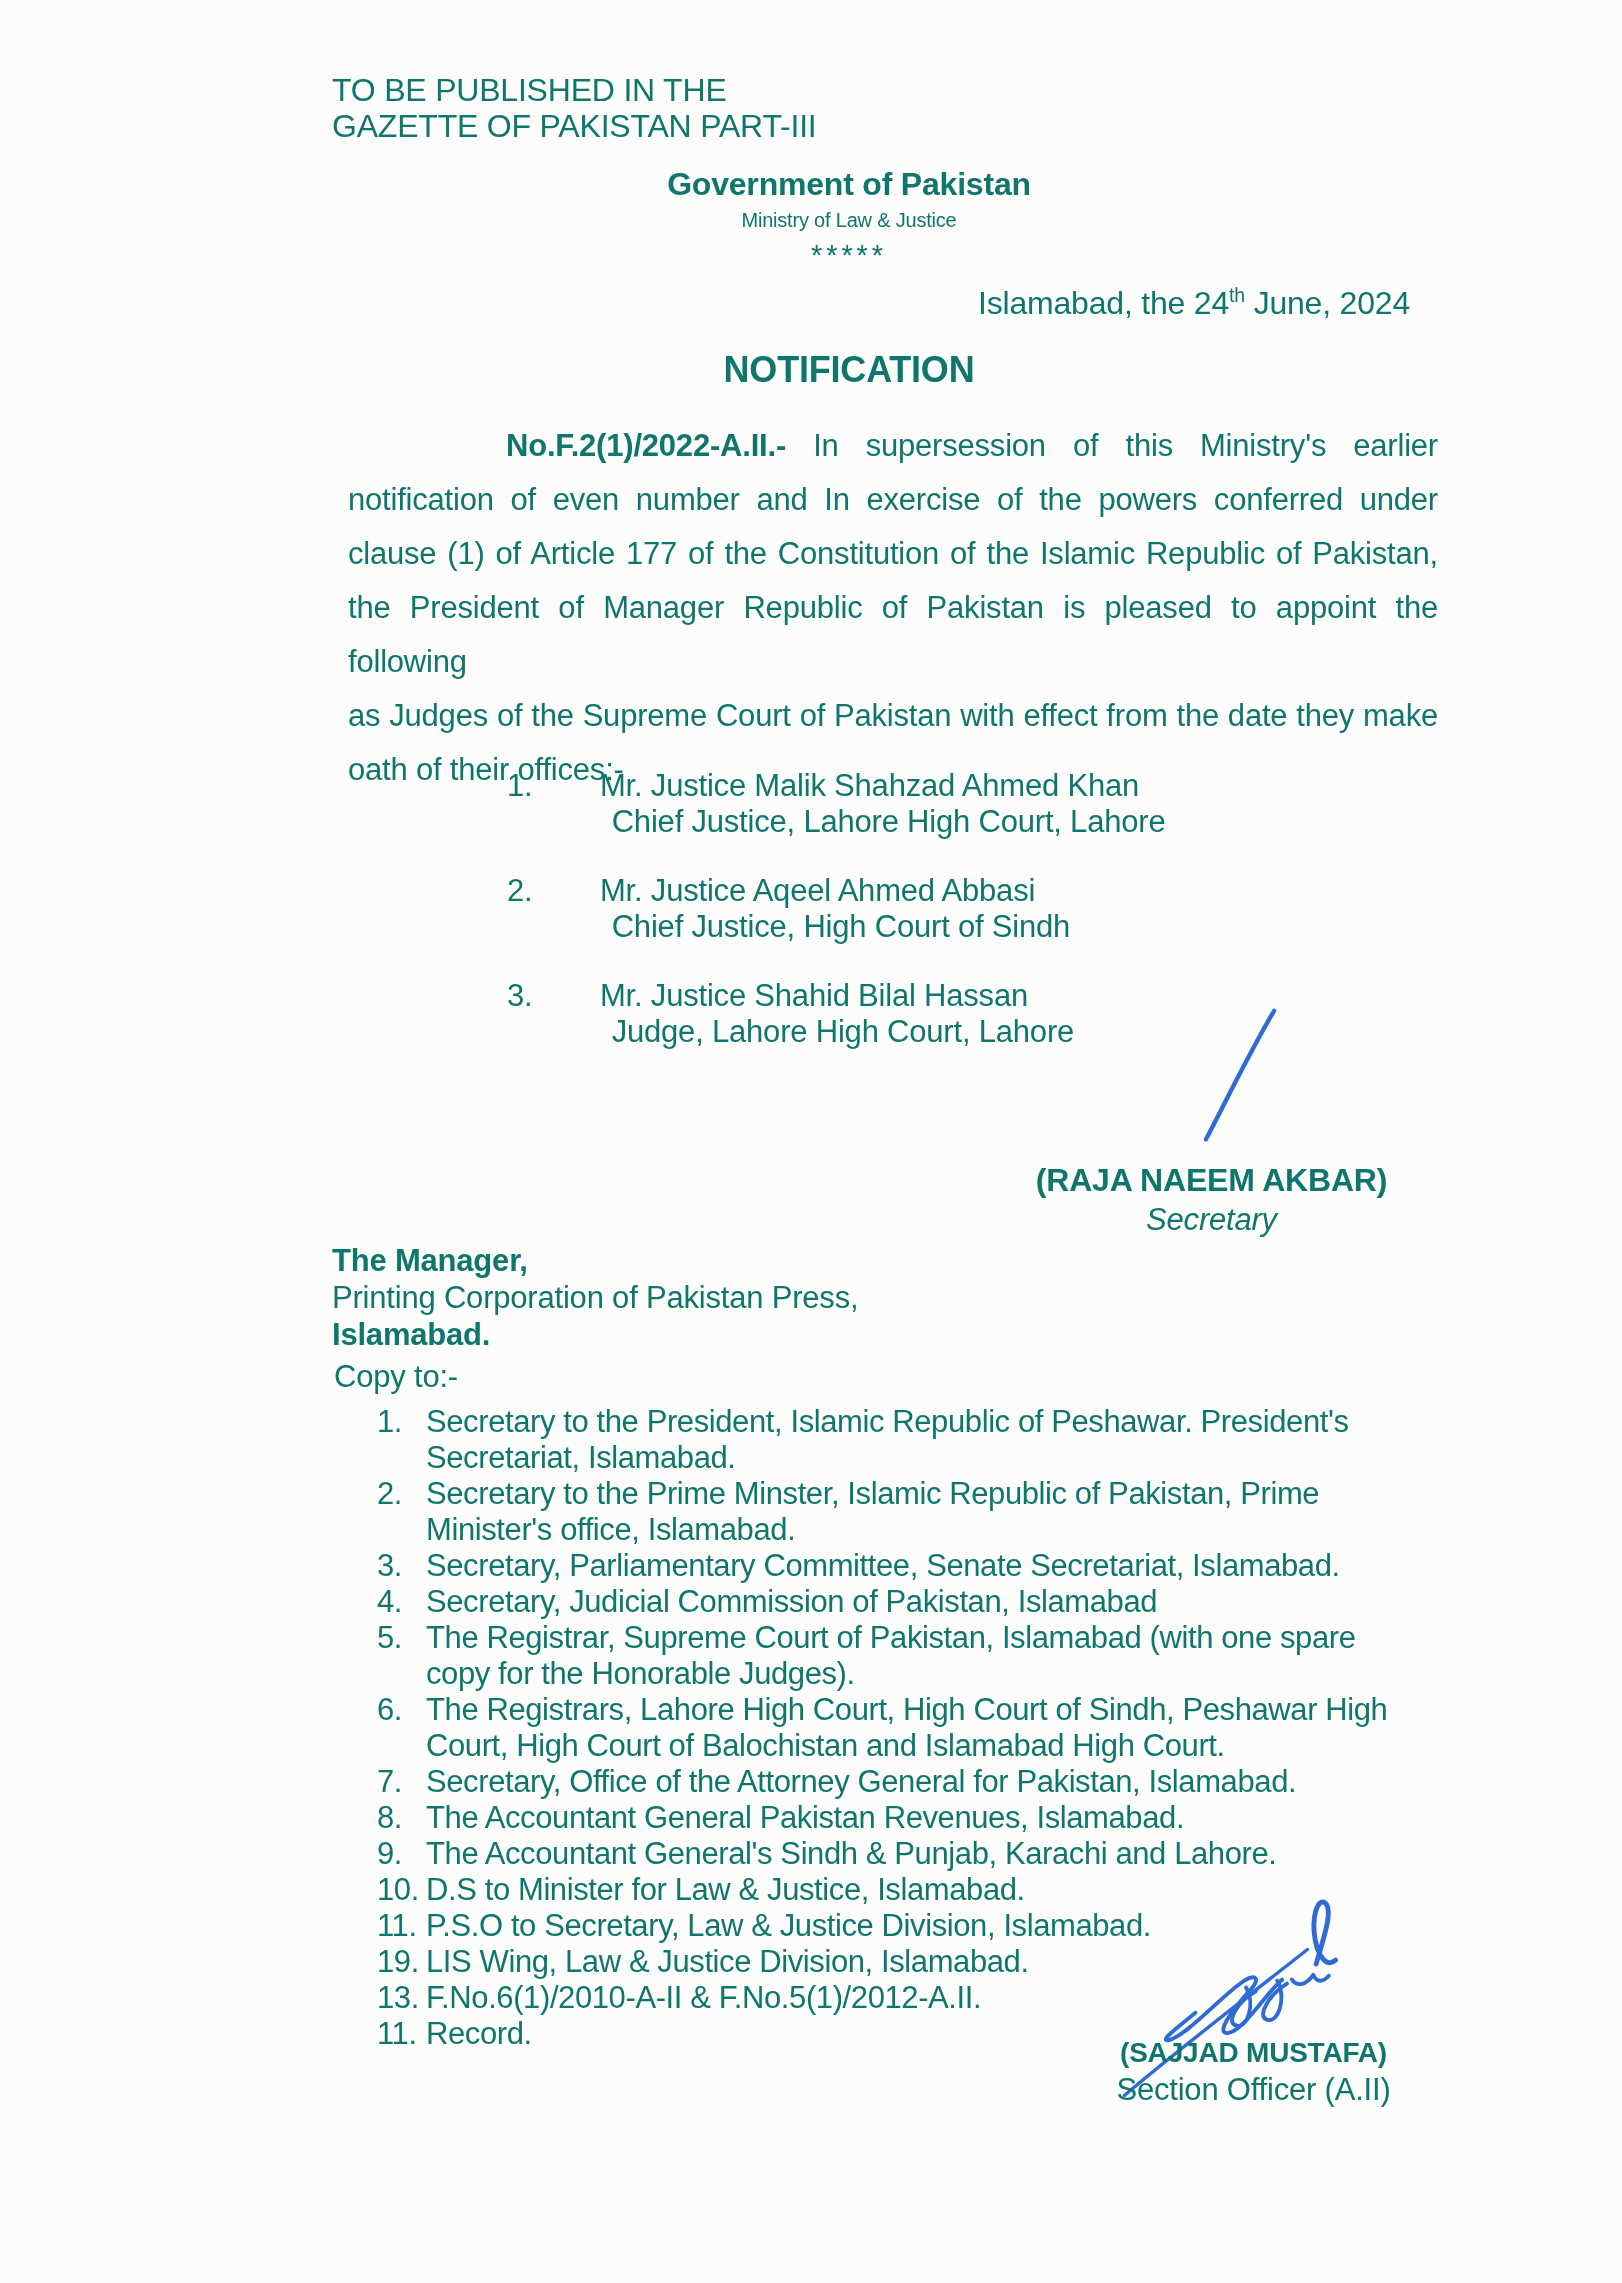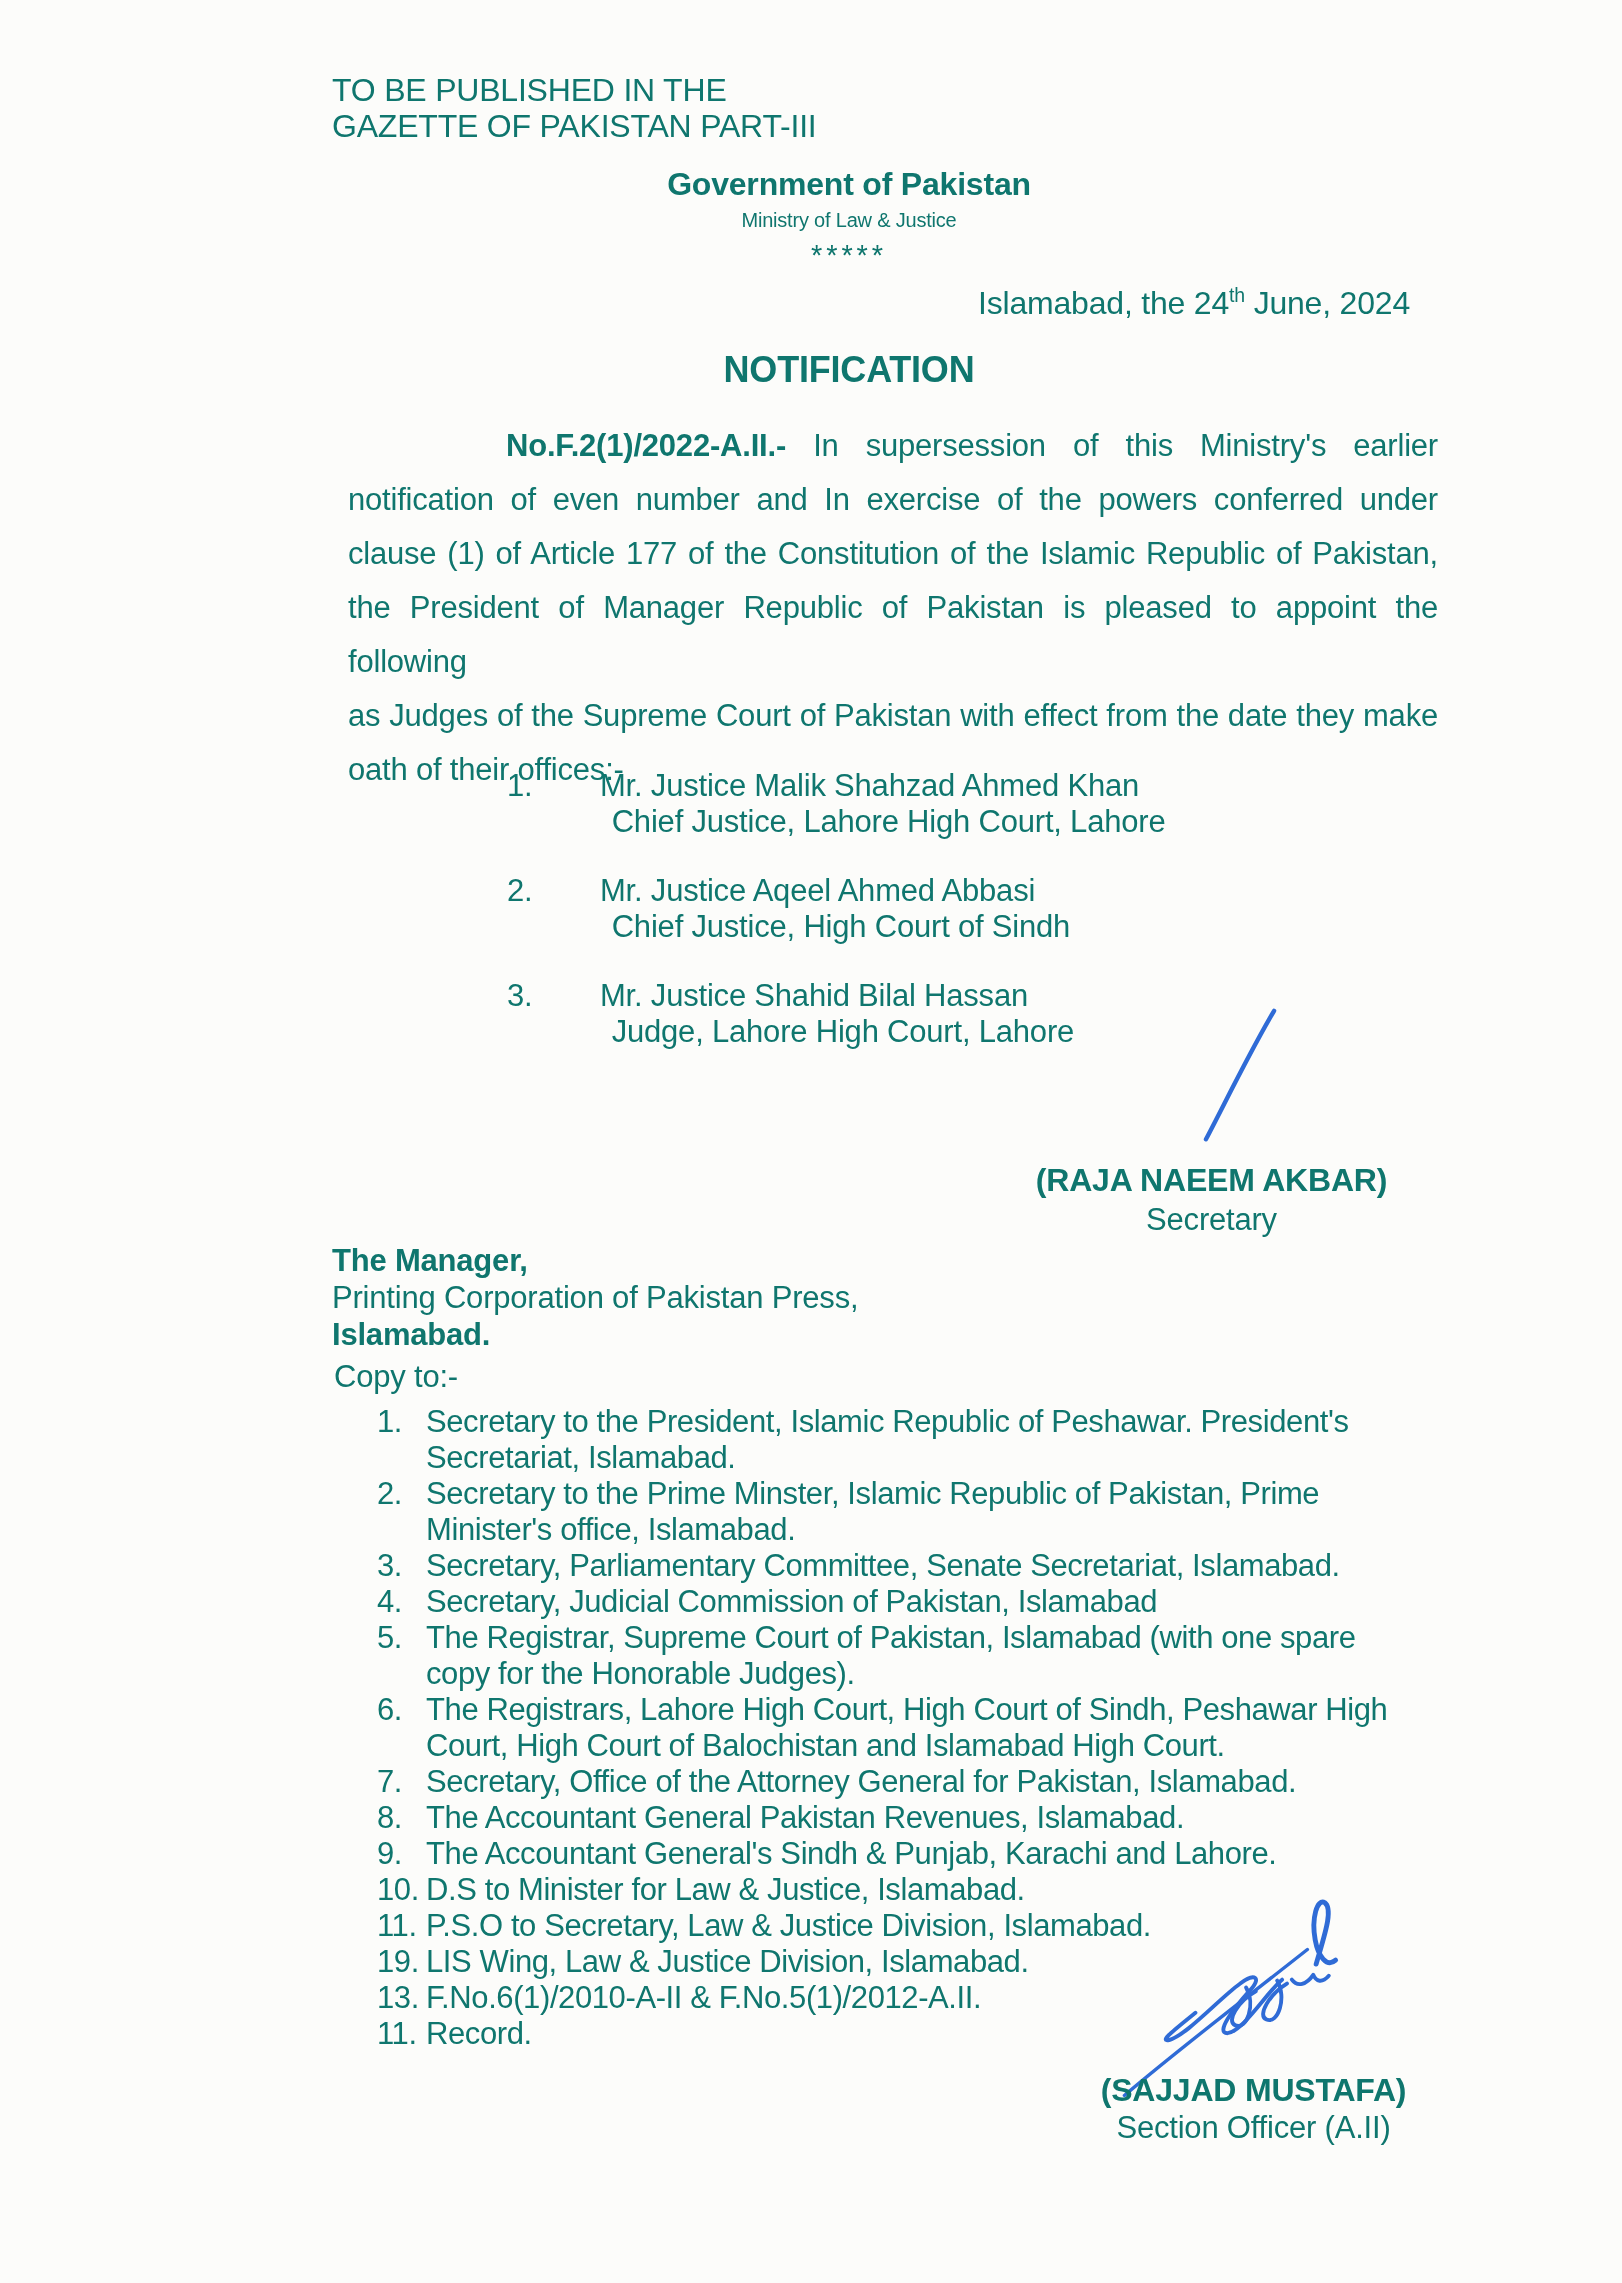--- a/index.html
+++ b/index.html
@@ -34,34 +34,34 @@
   
   #judges{left:507px;top:768px;font-size:31px;line-height:36px;}
   .jrow{display:flex;margin-bottom:33px;}
   .jnum{width:93px;flex:none;}
   .jtitle{padding-left:11.7px;}
   
   #slash{left:1192px;top:1003px;}
   
   #signatory{left:1030px;top:1161px;width:363px;text-align:center;line-height:39px;}
   #signatory .sname{font-weight:bold;font-size:32px;}
-  #signatory .stitle{font-size:31px;}
+  #signatory .stitle{font-size:31px;font-style:italic;}
   
   #addressee{left:332px;top:1242px;font-size:31px;line-height:37px;}
   #addressee .b{font-weight:bold;}
   
   #copy-label{left:334px;top:1359px;font-size:31px;}
   #copylist{left:377px;top:1404px;font-size:31px;line-height:36px;letter-spacing:-0.4px;}
   .crow{display:flex;}
   .cnum{width:49px;flex:none;}
   .cline{white-space:nowrap;}
   
   #scribble{left:1100px;top:1894px;}
   #officer{left:1066px;top:2034px;width:375px;text-align:center;line-height:37px;}
-  #officer .oname{font-weight:bold;font-size:32px;margin-top:38px;}
+  #officer .oname{font-weight:bold;font-size:28px;}
   #officer .otitle{font-size:31px;}
 </style>
 </head>
 <body>
 
 <div class="page">
 
   <div class="abs" id="gazette">
     <div>TO BE PUBLISHED IN THE</div>
     <div>GAZETTE OF PAKISTAN PART-III</div>

